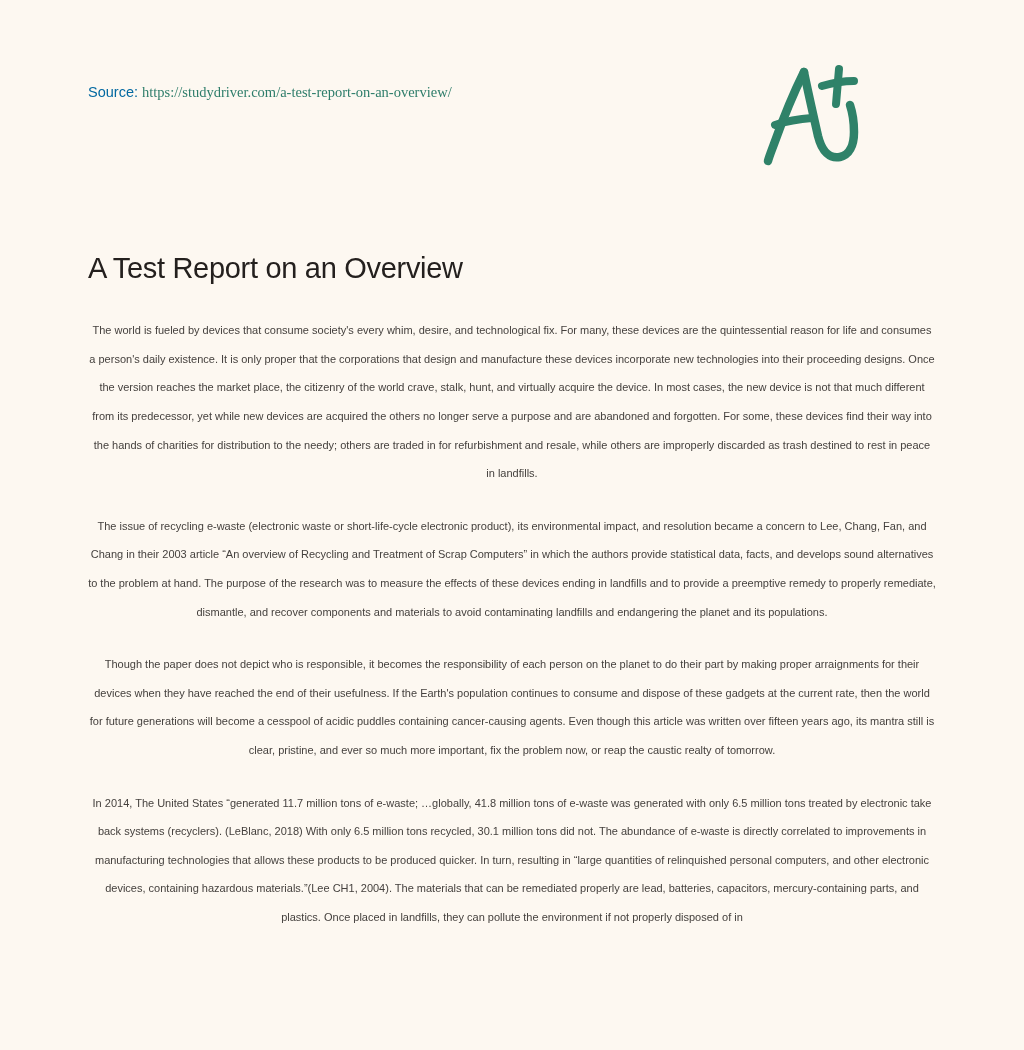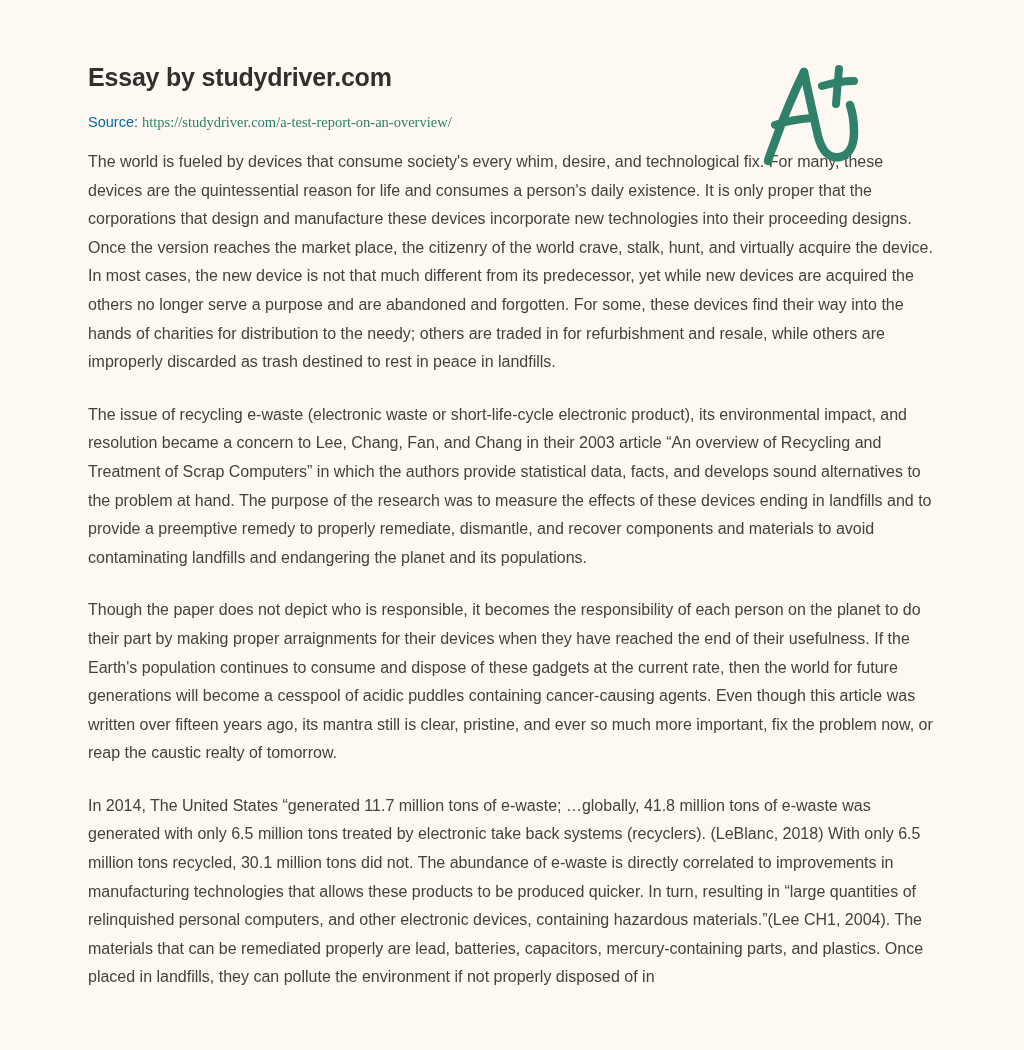--- a/index.html
+++ b/index.html
@@ -83,33 +83,32 @@
     line-height: 1.25;
   }
 
   
   .article {
     padding-top: 30px;
   }
 
   .article p {
     margin: 0 0 24px 0;
-    font-size: 16px;
+    font-size: 11px;
     line-height: 28.6px;
     color: #45413e;
-    text-align: left;
+    text-align: center;
   }
 </style>
 </head>
 <body>
 
 <div class="page">
 
   <div class="header">
-    <div class="byline">Essay by studydriver.com</div>
 
     <div class="source-line">
       <span class="source-label">Source:</span>
       <a class="source-url" href="#">https://studydriver.com/a-test-report-on-an-overview/</a>
     </div>
 
     <div class="logo">
       <svg viewBox="0 0 130 112" xmlns="http://www.w3.org/2000/svg" aria-hidden="true">
         <g fill="none" stroke="#2f8269" stroke-linecap="round" stroke-linejoin="round">
 
@@ -120,20 +119,21 @@
           <path d="M29 67 C38 64 52 61 66 60" stroke-width="8"></path>
 
           <path d="M76 28 C86 25 98 23 108 23" stroke-width="8"></path>
 
           <path d="M93 11 C92 22 91 35 90 46" stroke-width="8"></path>
         </g>
       </svg>
     </div>
   </div>
 
+  <h1 class="title">A Test Report on an Overview</h1>
 
   <div class="article">
     <p>The world is fueled by devices that consume society's every whim, desire, and technological fix. For many, these devices are the quintessential reason for life and consumes a person's daily existence. It is only proper that the corporations that design and manufacture these devices incorporate new technologies into their proceeding designs. Once the version reaches the market place, the citizenry of the world crave, stalk, hunt, and virtually acquire the device. In most cases, the new device is not that much different from its predecessor, yet while new devices are acquired the others no longer serve a purpose and are abandoned and forgotten. For some, these devices find their way into the hands of charities for distribution to the needy; others are traded in for refurbishment and resale, while others are improperly discarded as trash destined to rest in peace in landfills.</p>
     <p>The issue of recycling e-waste (electronic waste or short-life-cycle electronic product), its environmental impact, and resolution became a concern to Lee, Chang, Fan, and Chang in their 2003 article “An overview of Recycling and Treatment of Scrap Computers” in which the authors provide statistical data, facts, and develops sound alternatives to the problem at hand. The purpose of the research was to measure the effects of these devices ending in landfills and to provide a preemptive remedy to properly remediate, dismantle, and recover components and materials to avoid contaminating landfills and endangering the planet and its populations.</p>
     <p>Though the paper does not depict who is responsible, it becomes the responsibility of each person on the planet to do their part by making proper arraignments for their devices when they have reached the end of their usefulness. If the Earth's population continues to consume and dispose of these gadgets at the current rate, then the world for future generations will become a cesspool of acidic puddles containing cancer-causing agents. Even though this article was written over fifteen years ago, its mantra still is clear, pristine, and ever so much more important, fix the problem now, or reap the caustic realty of tomorrow.</p>
     <p>In 2014, The United States “generated 11.7 million tons of e-waste; …globally, 41.8 million tons of e-waste was generated with only 6.5 million tons treated by electronic take back systems (recyclers). (LeBlanc, 2018) With only 6.5 million tons recycled, 30.1 million tons did not. The abundance of e-waste is directly correlated to improvements in manufacturing technologies that allows these products to be produced quicker. In turn, resulting in “large quantities of relinquished personal computers, and other electronic devices, containing hazardous materials.”(Lee CH1, 2004). The materials that can be remediated properly are lead, batteries, capacitors, mercury-containing parts, and plastics. Once placed in landfills, they can pollute the environment if not properly disposed of in</p>
   </div>
 
 </div>
 

